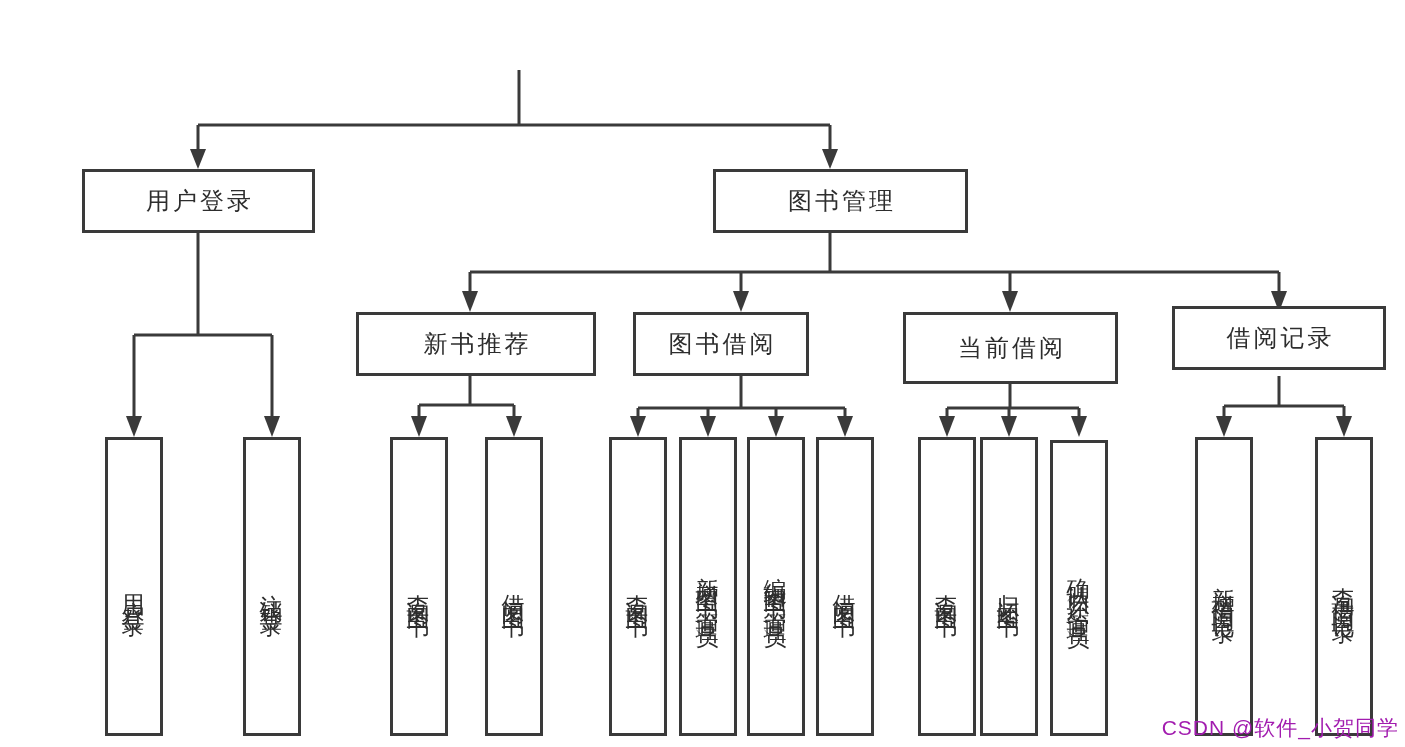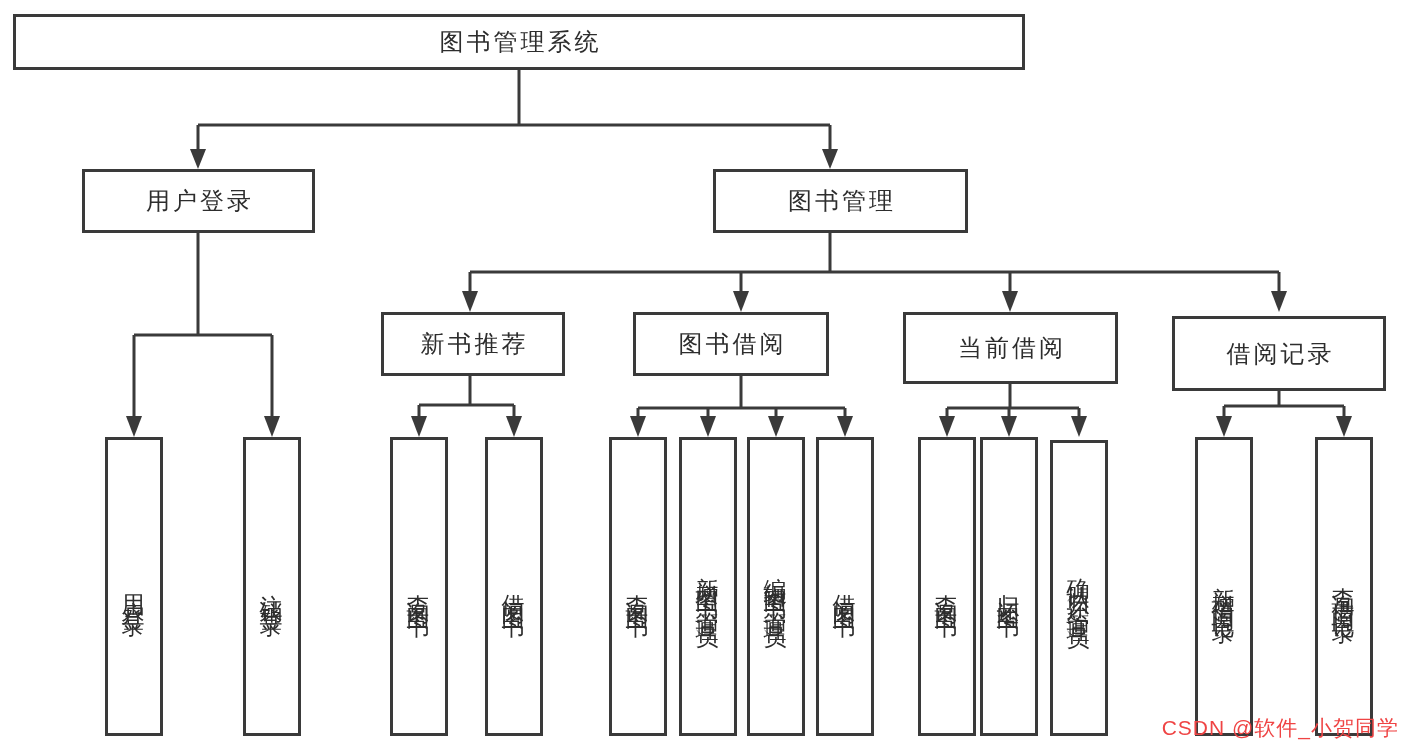--- a/index.html
+++ b/index.html
@@ -53,21 +53,21 @@
     font-size: 23px;
     letter-spacing: 7px;
     margin-bottom: -7px;
     white-space: nowrap;
   }
   .watermark {
     position: absolute;
     right: 6px;
     bottom: 5px;
     font-size: 21px;
-    color: #ef4444;
+    color: #a21caf;
     letter-spacing: 1px;
     white-space: nowrap;
   }
 </style>
 </head>
 <body>
 
 <div class="canvas">
 
   <svg class="connector-layer" viewBox="0 0 1405 747">
@@ -106,41 +106,38 @@
       <polygon points="1001,416 1017,416 1009,437"></polygon>
       <polygon points="1071,416 1087,416 1079,437"></polygon>
     </g>
     <g>
       <path d="M1279 376 V406 M1224 406 H1344 M1224 406 V418 M1344 406 V418"></path>
       <polygon points="1216,416 1232,416 1224,437"></polygon>
       <polygon points="1336,416 1352,416 1344,437"></polygon>
     </g>
   </svg>
 
-  <div class="node hbox" style="left:13px;top:14px;width:1012px;height:56px">
-    <span class="ht">图书管理系统</span>
-  </div>
 
   <div class="node hbox" style="left:82px;top:169px;width:233px;height:64px">
     <span class="ht">用户登录</span>
   </div>
   <div class="node hbox" style="left:713px;top:169px;width:255px;height:64px">
     <span class="ht">图书管理</span>
   </div>
 
-  <div class="node hbox" style="left:381px;top:312px;width:184px;height:64px">
+  <div class="node hbox" style="left:356px;top:312px;width:240px;height:64px">
     <span class="ht">新书推荐</span>
   </div>
-  <div class="node hbox" style="left:633px;top:312px;width:196px;height:64px">
+  <div class="node hbox" style="left:633px;top:312px;width:176px;height:64px">
     <span class="ht">图书借阅</span>
   </div>
   <div class="node hbox" style="left:903px;top:312px;width:215px;height:72px">
     <span class="ht">当前借阅</span>
   </div>
-  <div class="node hbox" style="left:1172px;top:316px;width:214px;height:75px">
+  <div class="node hbox" style="left:1172px;top:306px;width:214px;height:64px">
     <span class="ht">借阅记录</span>
   </div>
 
   <div class="node vbox" style="left:105px;top:437px;width:58px;height:299px">
     <span class="vt">用户登录</span>
   </div>
   <div class="node vbox" style="left:243px;top:437px;width:58px;height:299px">
     <span class="vt">注销登录</span>
   </div>
 

